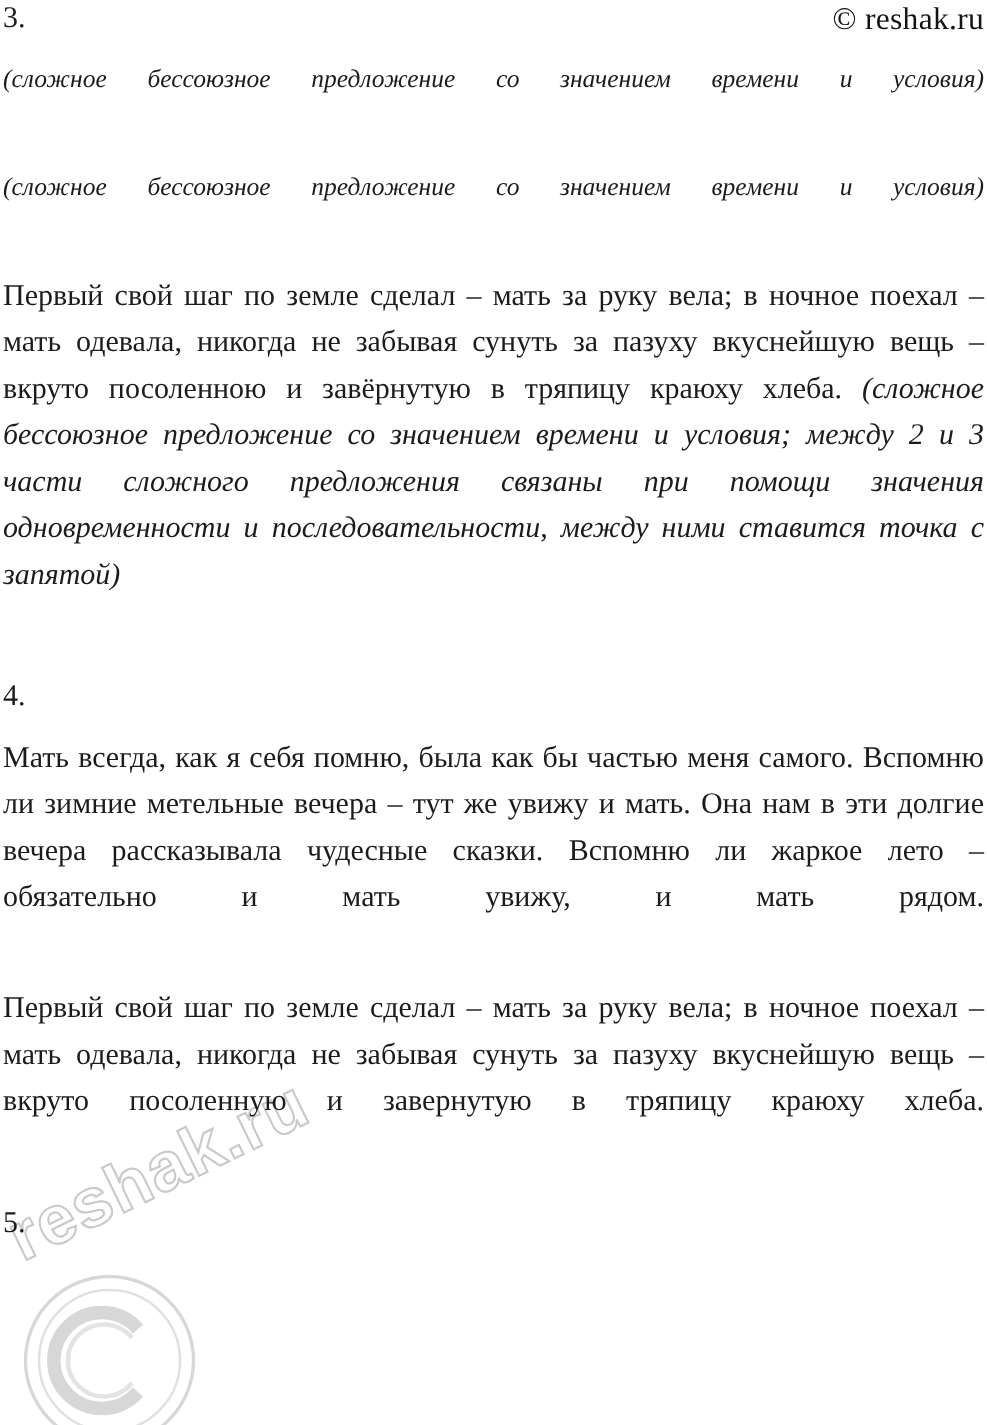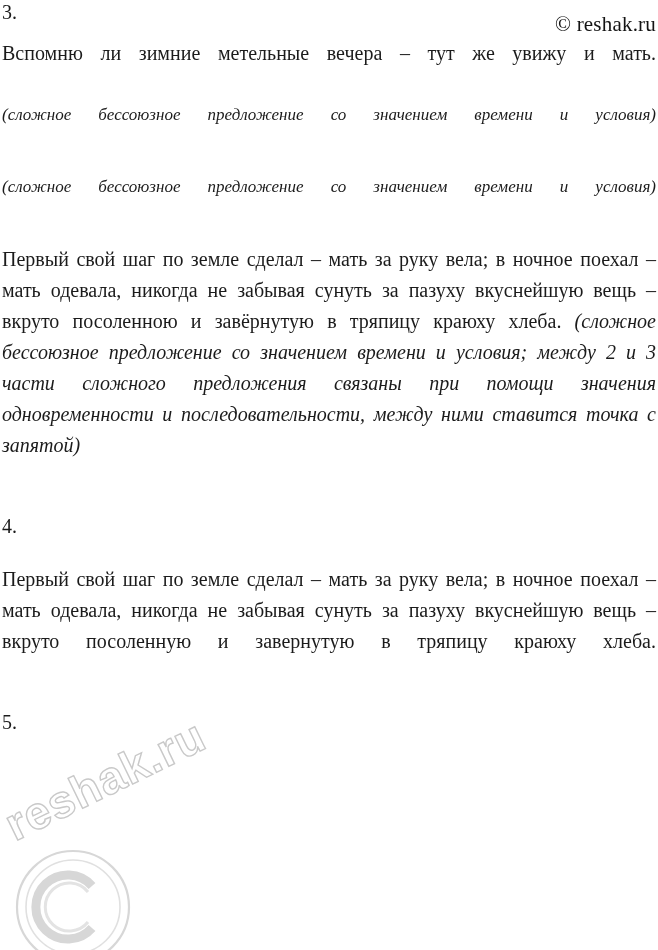--- a/index.html
+++ b/index.html
@@ -27,21 +27,21 @@
   }
 
   
   .header-row {
     height: 26px;
     position: relative;
   }
   .site-mark {
     position: absolute;
     right: 0;
-    top: 12px;
+    top: 0;
     font-size: 21px;
     line-height: 24px;
     letter-spacing: 0.2px;
     color: #141414;
     white-space: nowrap;
   }
   .num-marker {
     position: absolute;
     left: 0;
     top: 0;
@@ -136,37 +136,37 @@
 
 <div class="page">
 
   <div class="header-row">
     <span class="num-marker">3.</span>
     <span class="site-mark">© reshak.ru</span>
   </div>
 
   <div class="spacer-sm"></div>
 
-  <p class="para">Вспомню ли зимние метельные вечера – тут же увижу и мать.</p>
   <p class="gloss">(сложное бессоюзное предложение со значением времени и условия)</p>
 
   <div class="spacer-sm"></div>
 
   <p class="gloss">(сложное бессоюзное предложение со значением времени и условия)</p>
 
   <div class="spacer-sm"></div>
 
   <p class="para"><span>Первый свой шаг по земле сделал – мать за руку вела; в ночное поехал – мать одевала, никогда не забывая сунуть за пазуху вкуснейшую вещь – вкруто посоленною и завёрнутую в тряпицу краюху хлеба. </span><span class="inline-gloss">(сложное бессоюзное предложение со значением времени и условия; между 2 и 3 части сложного предложения связаны при помощи значения одновременности и последовательности, между ними ставится точка с запятой)</span></p>
 
   <div class="spacer-md"></div>
 
   <p class="lone-num">4.</p>
 
   <div class="spacer-sm"></div>
 
+  <p class="para">Мать всегда, как я себя помню, была как бы частью меня самого. Вспомню ли зимние метельные вечера – тут же увижу и мать. Она нам в эти долгие вечера рассказывала чудесные сказки. Вспомню ли жаркое лето – обязательно и мать увижу, и мать рядом.</p>
 
   <div class="spacer-sm"></div>
 
   <p class="para">Первый свой шаг по земле сделал – мать за руку вела; в ночное поехал – мать одевала, никогда не забывая сунуть за пазуху вкуснейшую вещь – вкруто посоленную и завернутую в тряпицу краюху хлеба.</p>
 
   <div class="spacer-md"></div>
 
   <p class="lone-num">5.</p>
 
 </div>

